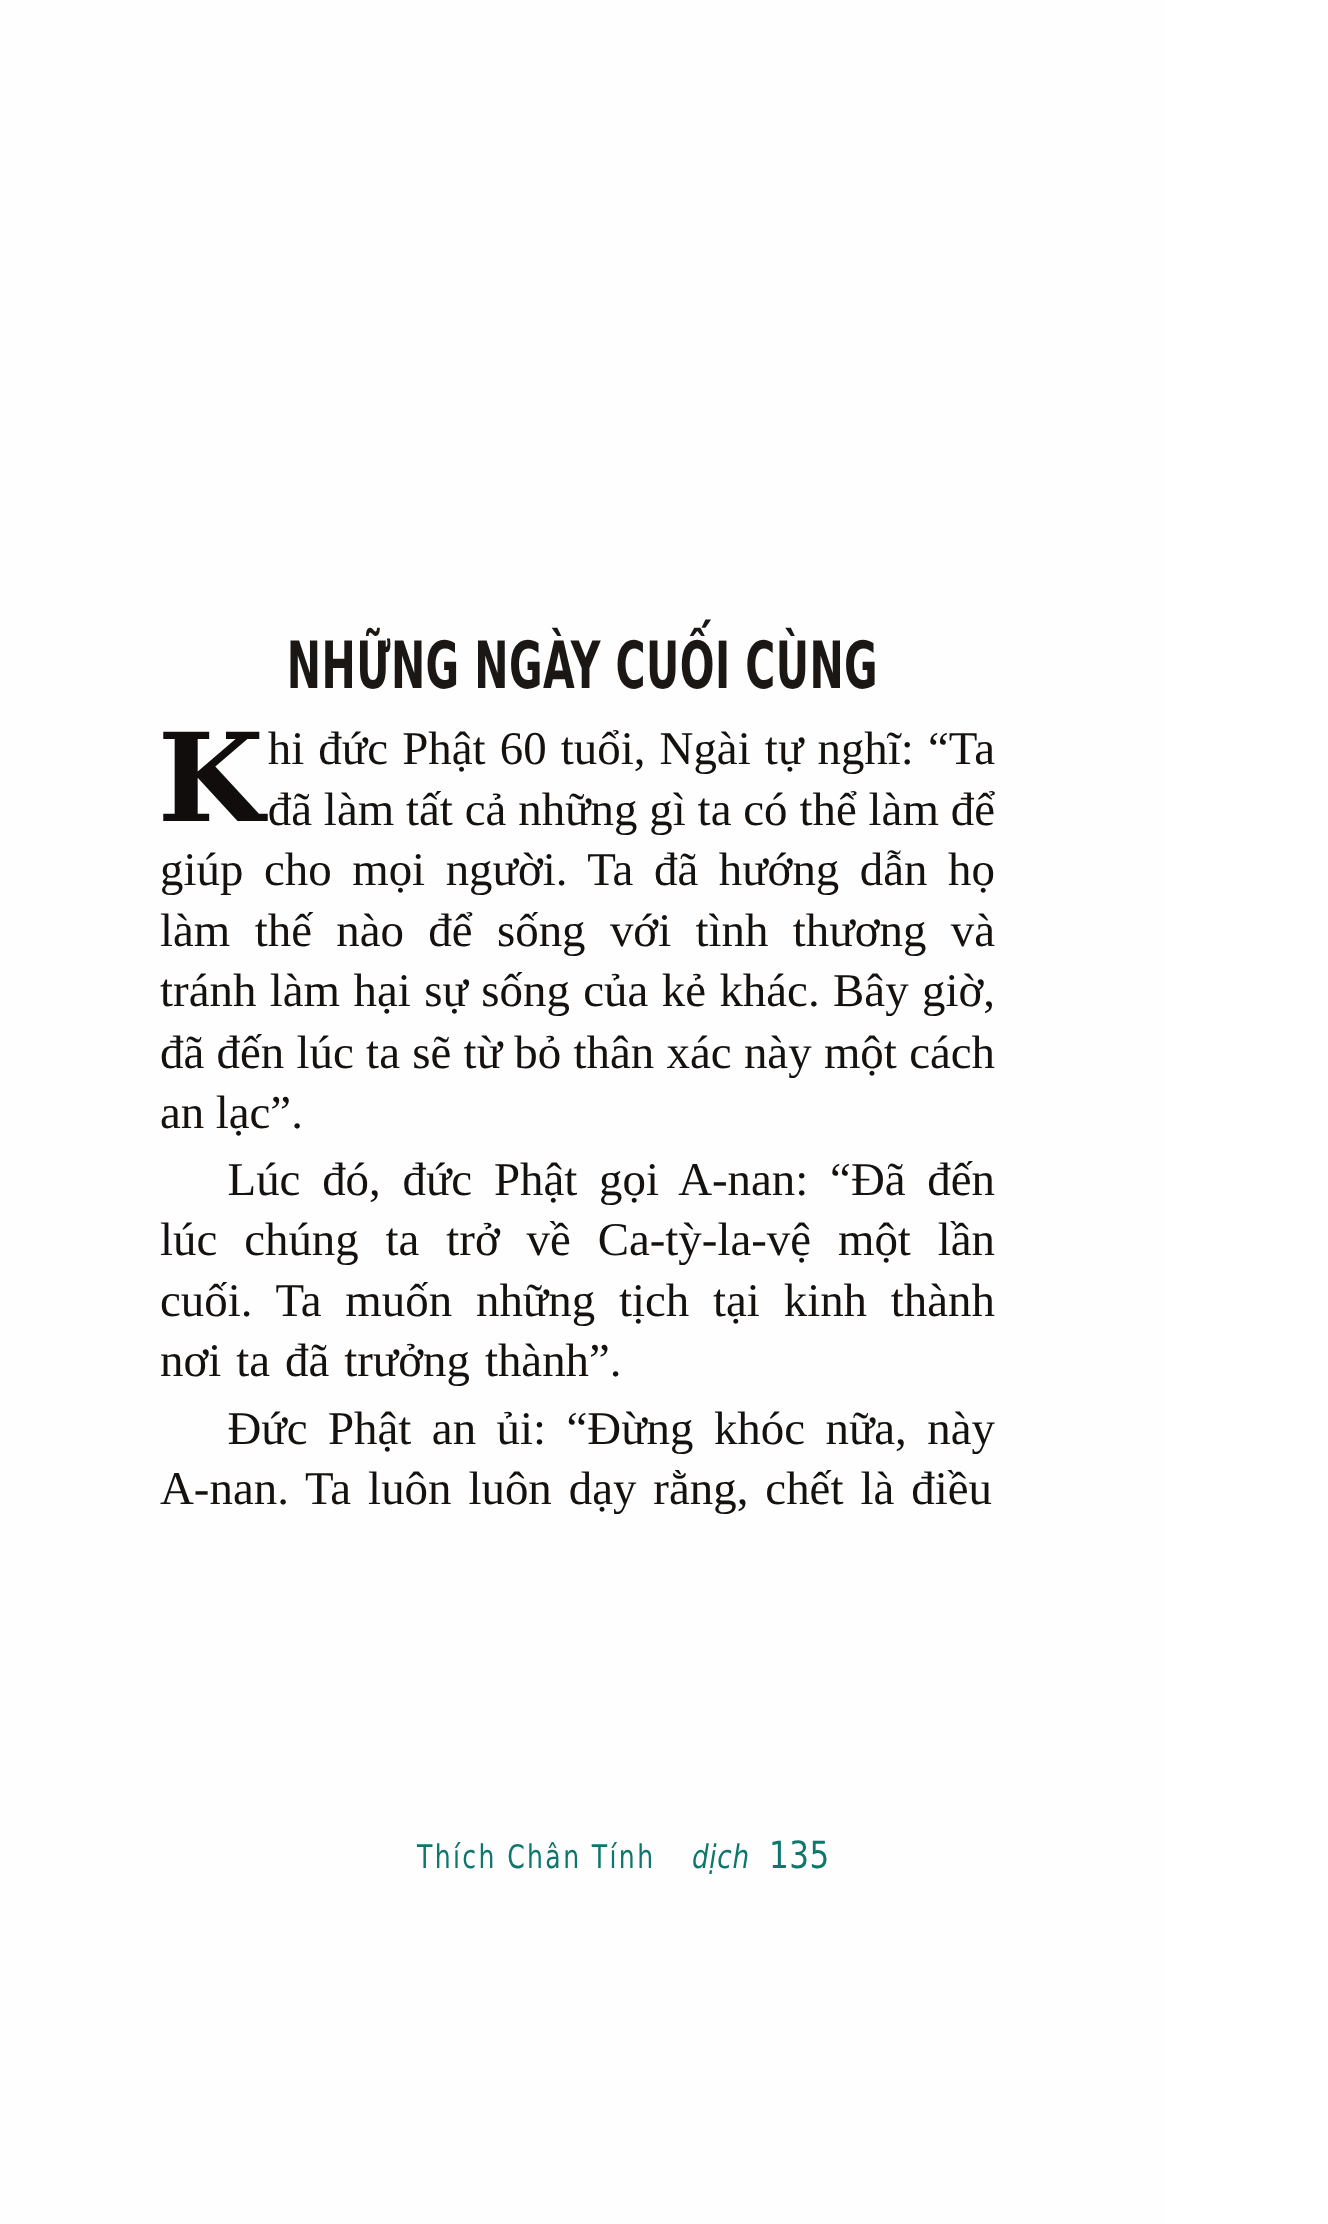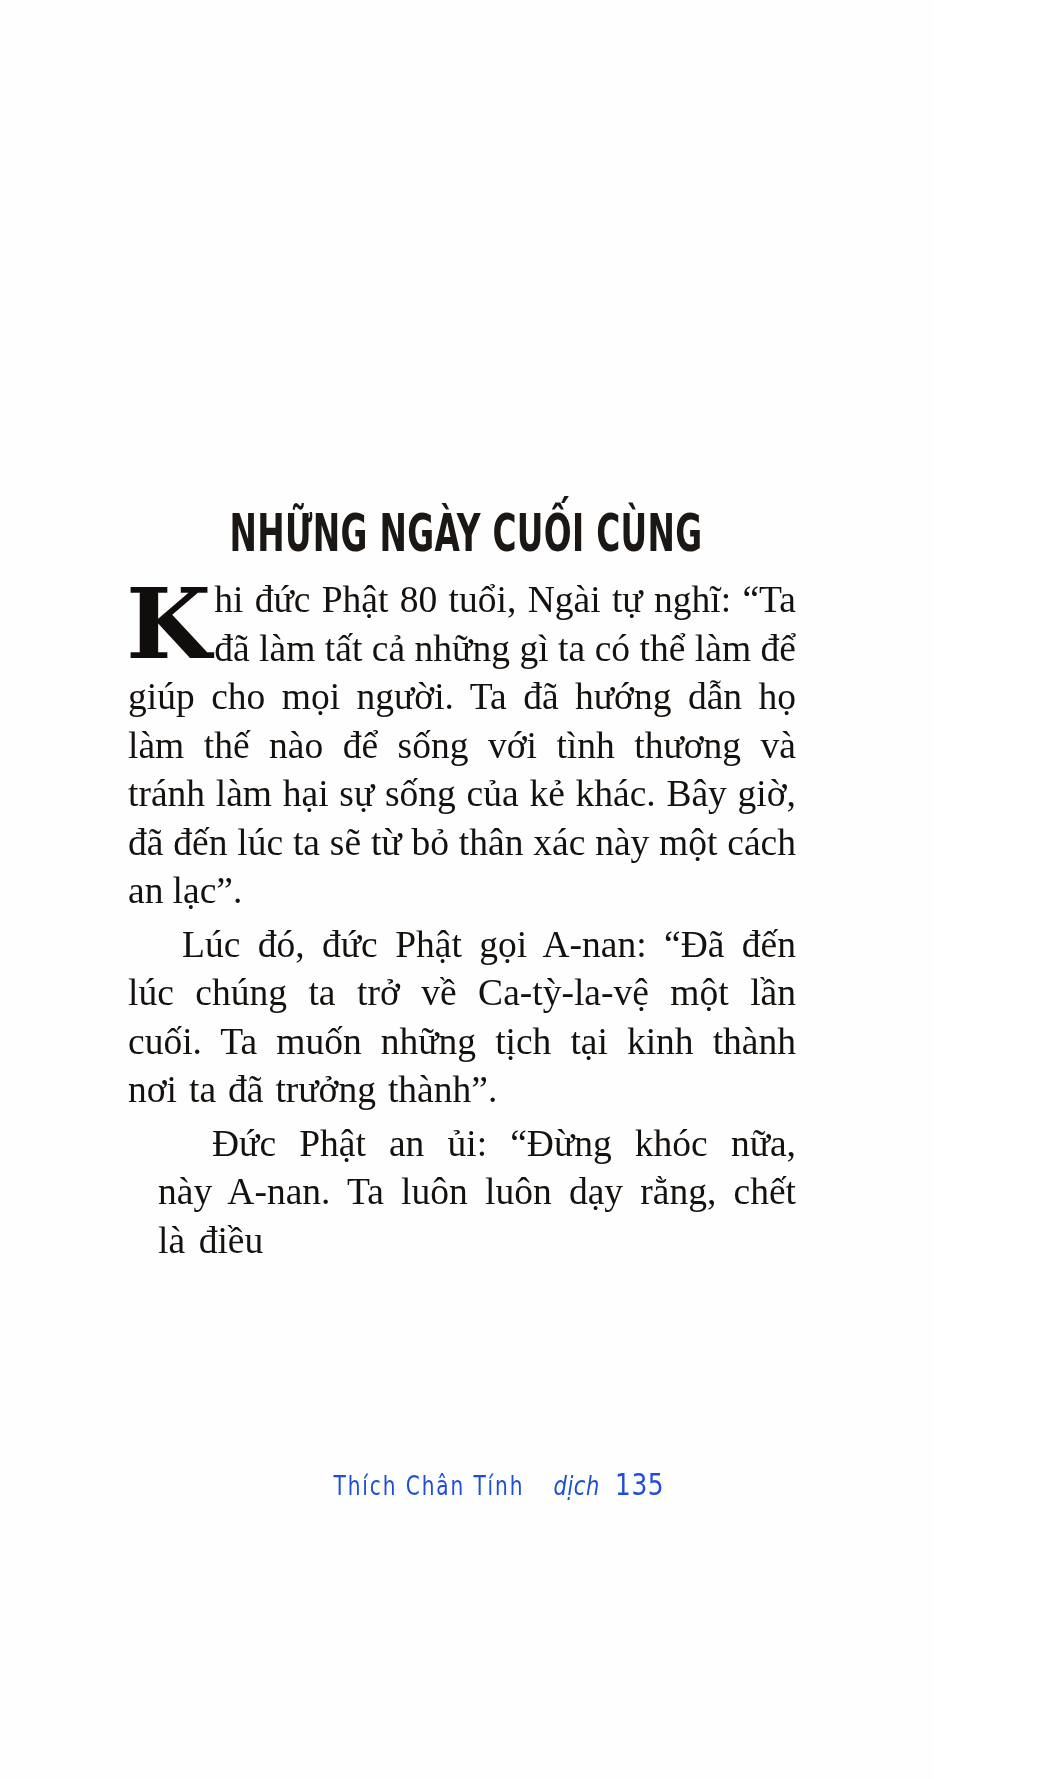--- a/index.html
+++ b/index.html
@@ -54,21 +54,21 @@
   .para.indent {
     text-indent: 54px;
   }
   .para + .para {
     margin-top: 5px;
   }
   
   .p1 { word-spacing: -0.2px; }
   .p2 { word-spacing: 2.6px; }
   .p3 { word-spacing: 1.6px; }
-  .p4 { word-spacing: 4.2px; margin-left: 30px; }
+  .p4 { word-spacing: 4.2px; }
 
   
   .dropcap {
     float: left;
     font-family: "DejaVu Serif", "Liberation Serif", serif;
     font-weight: bold;
     font-size: 98px;
     line-height: 84px;
     padding: 4px 2px 0 0;
     margin: 2px 1px 0 -2px;
@@ -77,21 +77,21 @@
 
   
   .footer {
     position: absolute;
     right: 266px;
     bottom: 277px;
     display: flex;
     align-items: baseline;
     gap: 11px;
     font-family: "DejaVu Sans Condensed", "Liberation Sans Narrow", "Liberation Sans", sans-serif;
-    color: #1d4ed8;
+    color: #0f766e;
   }
   .footer-translator {
     font-size: 26px;
     letter-spacing: 2.2px;
     transform: scaleX(0.86);
     transform-origin: right baseline;
     white-space: nowrap;
   }
   .footer-role {
     font-size: 26px;
@@ -109,21 +109,21 @@
 </style>
 </head>
 <body>
 
 <div class="page">
 
   <h1 class="chapter-title">NHỮNG NGÀY CUỐI CÙNG</h1>
 
   <div class="body-block">
 
-    <p class="para p1"><span class="dropcap">K</span><span>hi đức Phật 80 tuổi, Ngài tự nghĩ: “Ta đã làm tất cả những gì ta có thể làm để giúp cho mọi người. Ta đã hướng dẫn họ làm thế nào để sống với tình thương và tránh làm hại sự sống của kẻ khác. Bây giờ, đã đến lúc ta sẽ từ bỏ thân xác này một cách an lạc”.</span></p>
+    <p class="para p1"><span class="dropcap">K</span><span>hi đức Phật 60 tuổi, Ngài tự nghĩ: “Ta đã làm tất cả những gì ta có thể làm để giúp cho mọi người. Ta đã hướng dẫn họ làm thế nào để sống với tình thương và tránh làm hại sự sống của kẻ khác. Bây giờ, đã đến lúc ta sẽ từ bỏ thân xác này một cách an lạc”.</span></p>
 
     <p class="para indent p2"><span>Lúc đó, đức Phật gọi A-nan: “Đã đến lúc chúng ta trở về Ca-tỳ-la-vệ một lần cuối. Ta muốn những tịch tại kinh thành nơi ta đã trưởng thành”.</span></p>
 
 
     <p class="para indent p4"><span>Đức Phật an ủi: “Đừng khóc nữa, này A-nan. Ta luôn luôn dạy rằng, chết là điều</span></p>
 
   </div>
 
   <div class="footer">
     <span class="footer-translator">Thích Chân Tính</span>

